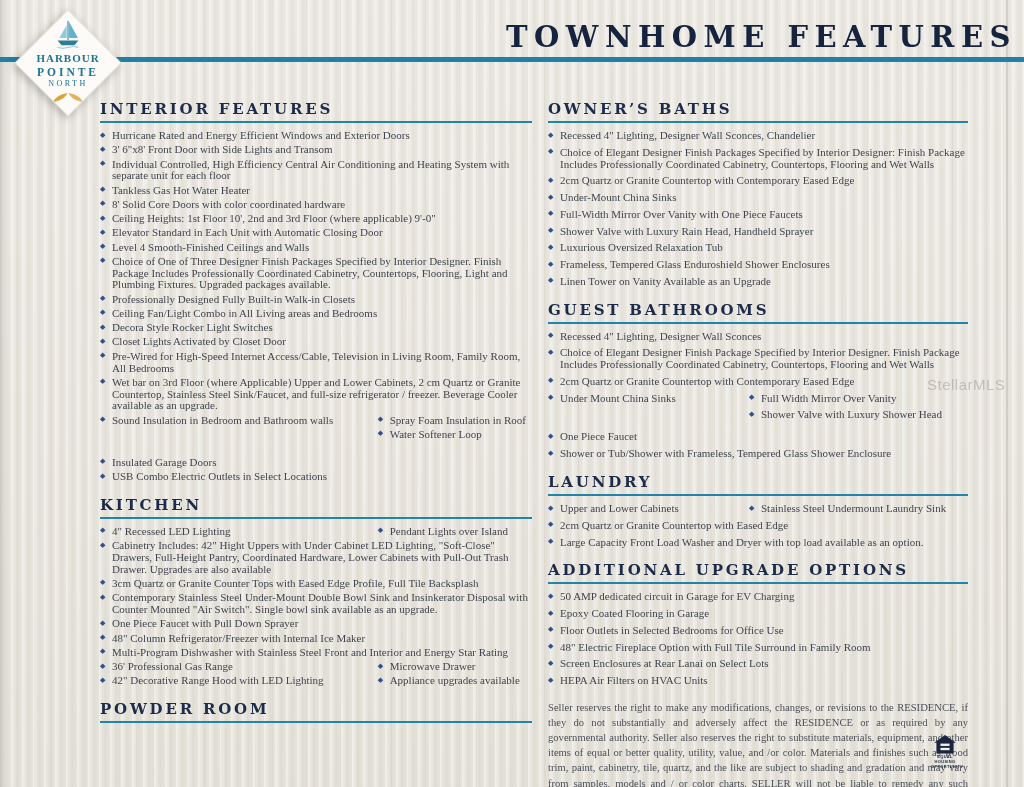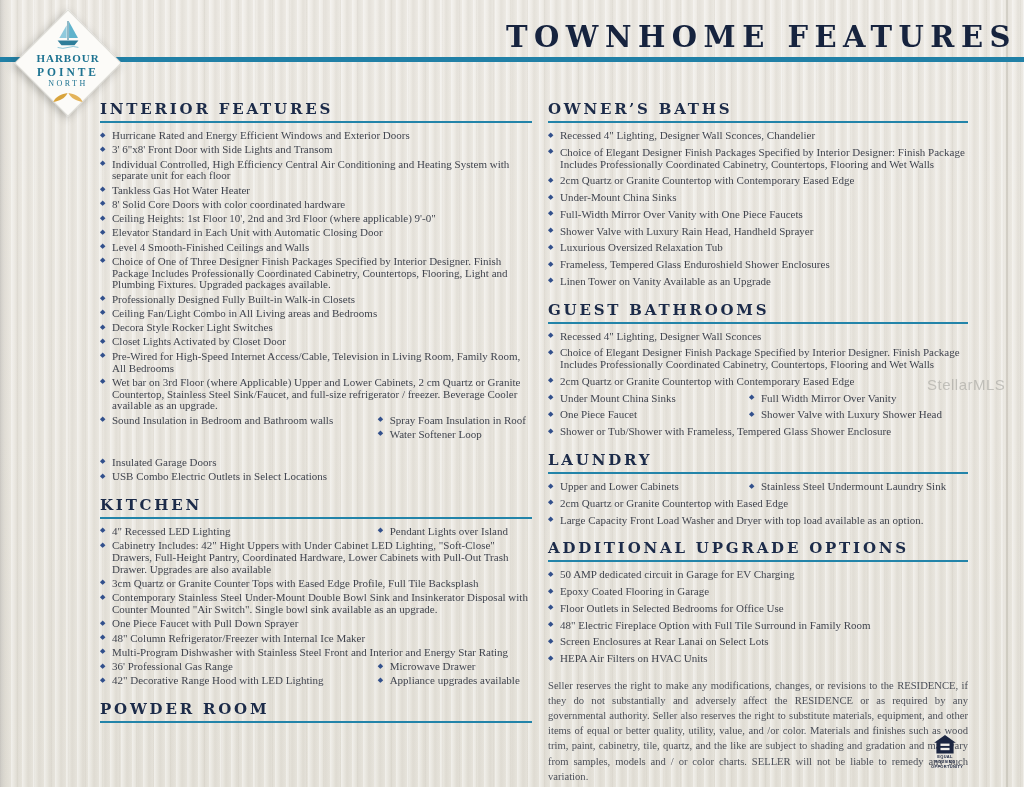--- a/index.html
+++ b/index.html
@@ -188,21 +188,21 @@
       <section class="section">
         <h2 class="sec-head">GUEST BATHROOMS</h2>
         <div class="item">Recessed 4" Lighting, Designer Wall Sconces</div>
         <div class="item">Choice of Elegant Designer Finish Package Specified by Interior Designer. Finish Package Includes Professionally Coordinated Cabinetry, Countertops, Flooring and Wet Walls</div>
         <div class="item">2cm Quartz or Granite Countertop with Contemporary Eased Edge</div>
         <div class="pair">
           <div class="item" style="width: 45%;">Under Mount China Sinks</div>
           <div class="item grow">Full Width Mirror Over Vanity</div>
         </div>
         <div class="pair">
-          <div class="item" style="width: 45%;">One Piece Faucet</div>
+          <div class="item" style="width: 45%; margin-top: 22px;">One Piece Faucet</div>
           <div class="item grow">Shower Valve with Luxury Shower Head</div>
         </div>
         <div class="item">Shower or Tub/Shower with Frameless, Tempered Glass Shower Enclosure</div>
       </section>
       <section class="section">
         <h2 class="sec-head">LAUNDRY</h2>
         <div class="pair">
           <div class="item" style="width: 45%;">Upper and Lower Cabinets</div>
           <div class="item grow">Stainless Steel Undermount Laundry Sink</div>
         </div>

